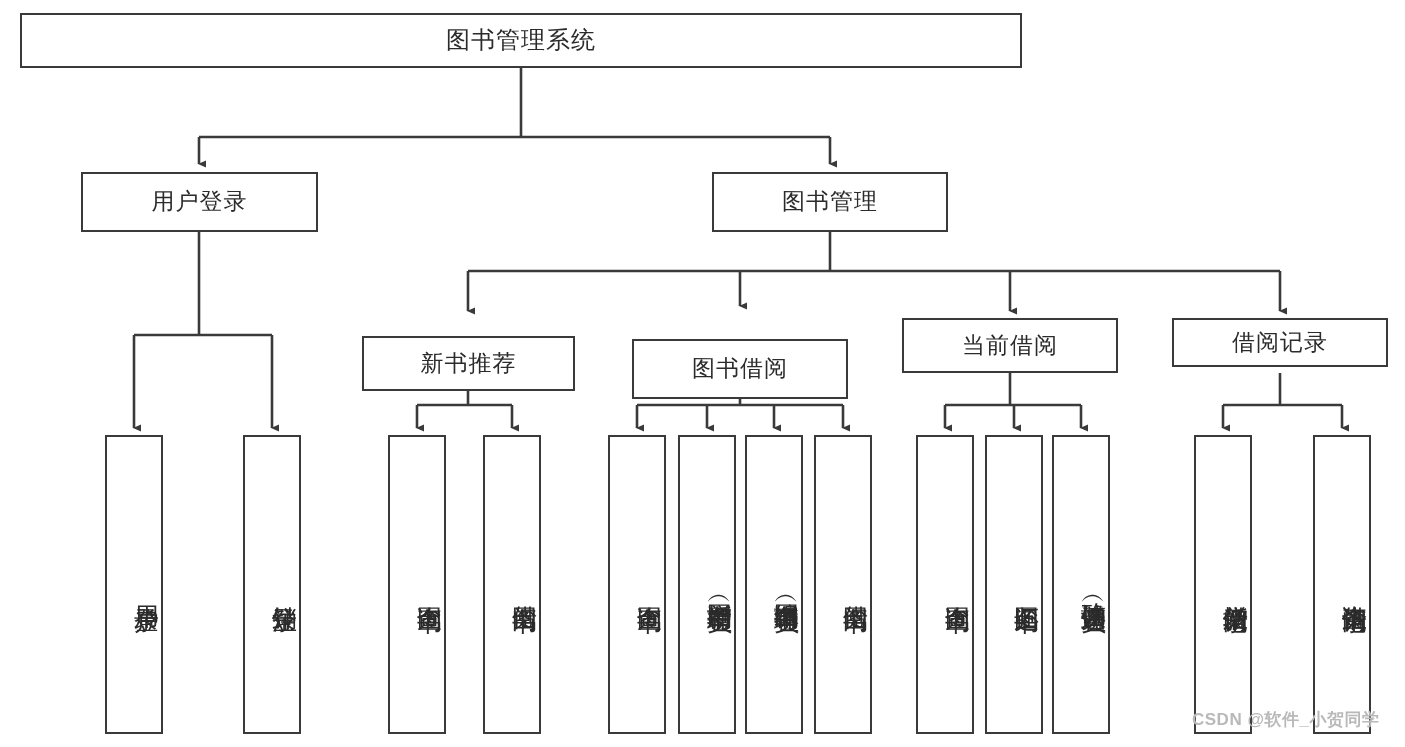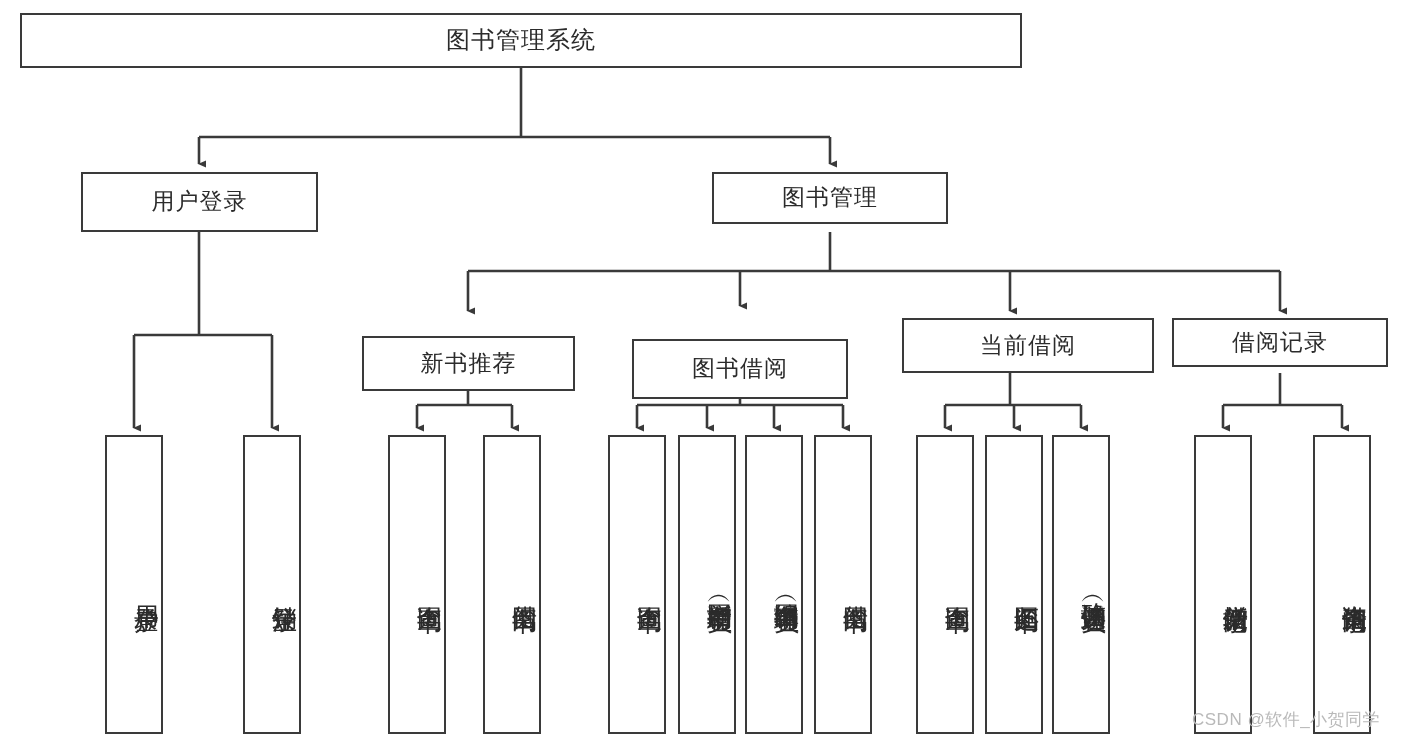--- a/index.html
+++ b/index.html
@@ -121,25 +121,25 @@
       <path d="M1280,373 L1280,405"></path>
       <path d="M1223,405 L1342,405"></path>
       <path d="M1223,405 L1223,428" marker-end="url(#ah)"></path>
       <path d="M1342,405 L1342,428" marker-end="url(#ah)"></path>
     </g>
   </svg>
 
   <div class="node h root" style="left:20px;top:13px;width:1002px;height:55px;">图书管理系统</div>
 
   <div class="node h" style="left:81px;top:172px;width:237px;height:60px;">用户登录</div>
-  <div class="node h" style="left:712px;top:172px;width:236px;height:52px;">图书管理</div>
+  <div class="node h" style="left:712px;top:172px;width:236px;height:60px;">图书管理</div>
 
   <div class="node h" style="left:362px;top:336px;width:213px;height:55px;">新书推荐</div>
   <div class="node h" style="left:632px;top:315px;width:216px;height:60px;margin-top:24px;">图书借阅</div>
-  <div class="node h" style="left:902px;top:318px;width:252px;height:55px;">当前借阅</div>
+  <div class="node h" style="left:902px;top:318px;width:216px;height:55px;">当前借阅</div>
   <div class="node h" style="left:1172px;top:318px;width:216px;height:49px;">借阅记录</div>
 
   <div class="node v" style="left:105px;top:435px;width:58px;height:299px;">
     <span class="vtext">用户登录</span>
   </div>
   <div class="node v" style="left:243px;top:435px;width:58px;height:299px;">
     <span class="vtext">注销登录</span>
   </div>
 
   <div class="node v" style="left:388px;top:435px;width:58px;height:299px;">
@@ -172,15 +172,15 @@
     <span class="vtext">确认归还（管理员）</span>
   </div>
 
   <div class="node v" style="left:1194px;top:435px;width:58px;height:299px;">
     <span class="vtext">新增借阅记录</span>
   </div>
   <div class="node v" style="left:1313px;top:435px;width:58px;height:299px;">
     <span class="vtext">查询借阅记录</span>
   </div>
 
-  <div class="watermark" style="left:1192px;top:708px;">CSDN @软件_小贺同学</div>
+  <div class="watermark" style="left:1192px;top:708px;font-weight:bold;">CSDN @软件_小贺同学</div>
 
 </div>
 
 </body></html>

